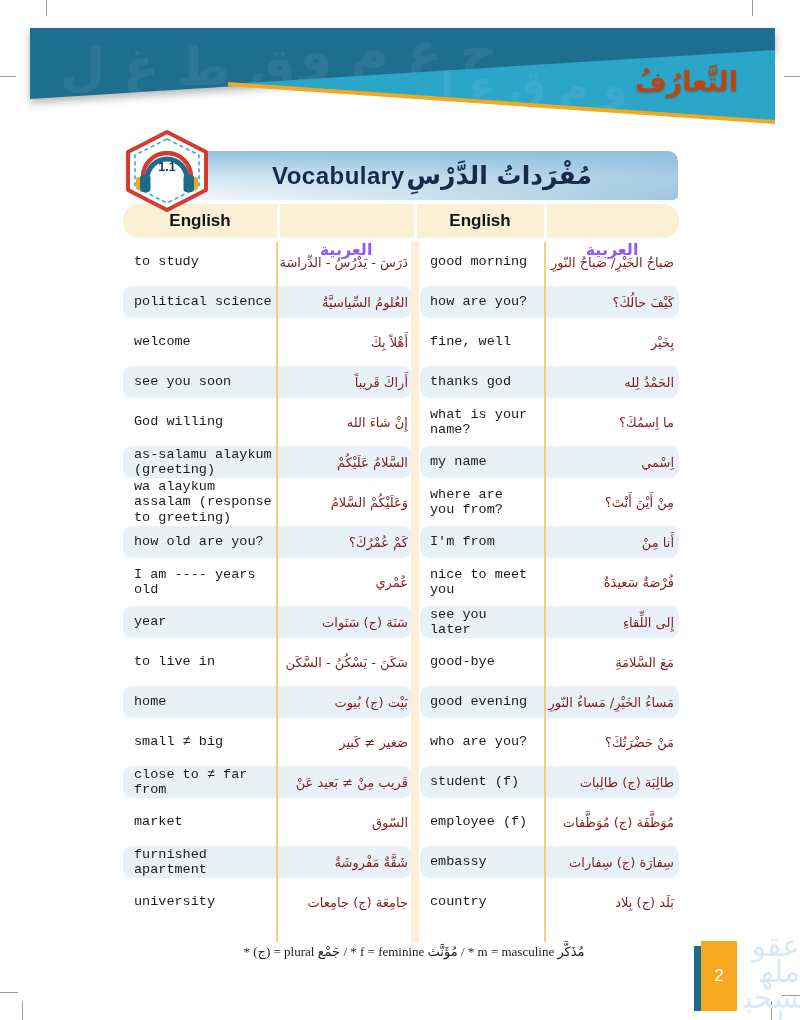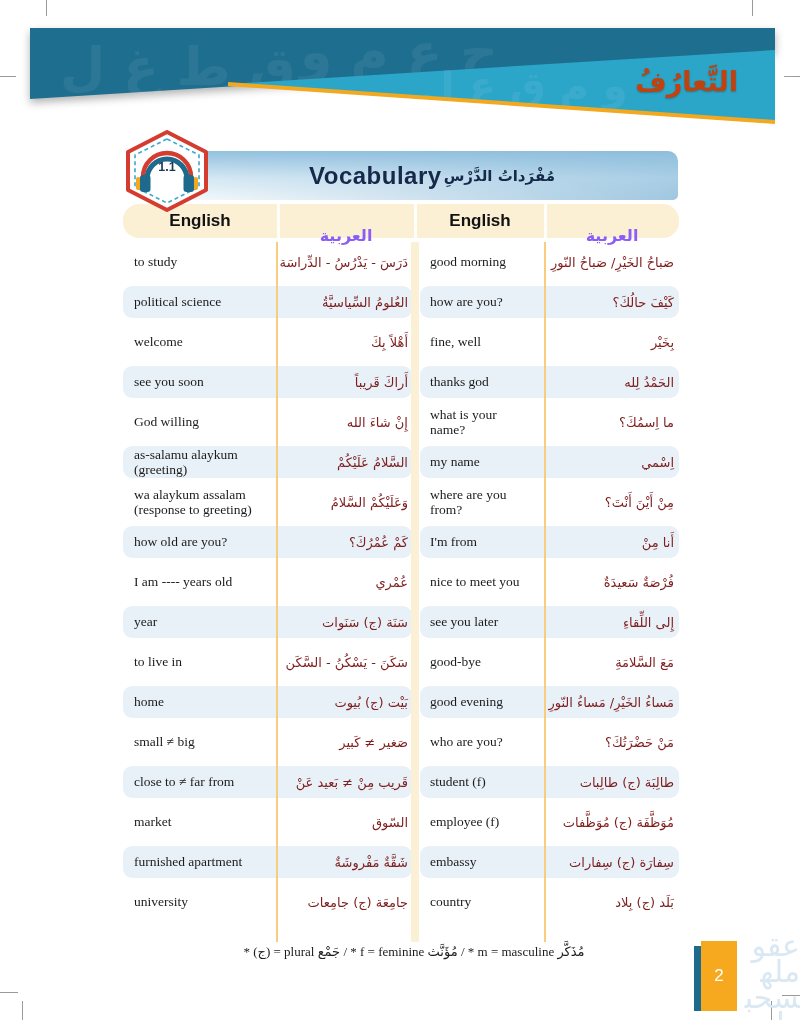--- a/index.html
+++ b/index.html
@@ -15,39 +15,39 @@
   
   .badge{position:absolute;left:122px;top:129px;width:90px;height:84px;z-index:5;}
   
   .voc-bar{position:absolute;left:186px;top:151px;width:492px;height:49px;z-index:2;
         border-radius:10px 10px 5px 5px;
         background:
           linear-gradient(to bottom, rgba(142,190,221,.95) 0%, rgba(190,220,238,.55) 55%, rgba(255,255,255,.15) 100%),
           linear-gradient(to right, #f2f8fb 0%, #cfe2ef 40%, #8fbdda 100%);
         display:flex;align-items:center;justify-content:center;gap:2px;}
   .voc-en{font-size:24px;font-weight:bold;color:#16294a;letter-spacing:.5px;}
-  .voc-ar{font-size:15px;font-weight:bold;color:#16294a;direction:rtl;
+  .voc-ar{font-size:25px;font-weight:bold;color:#16294a;direction:rtl;
         font-family:"DejaVu Sans",sans-serif;}
   
   .vtable{position:absolute;left:123px;top:204px;width:556px;z-index:1;}
-  .thead{height:34px;background:#FBF0D4;border-radius:16px;position:relative;display:flex;align-items:center;}
+  .thead{height:34px;background:#FBF0D4;border-radius:16px;position:relative;display:flex;}
   .th{display:flex;align-items:center;justify-content:center;height:100%;}
   .th.en{font-size:17px;font-weight:bold;color:#121212;}
   .th.ar{font-size:16px;font-weight:bold;color:#8b5cf6;direction:rtl;font-family:"DejaVu Sans",sans-serif;margin-top:28px;}
   .th1{width:154px;} .th2{width:138px;} .th3{width:130px;} .th4{width:134px;}
   .th-div{position:absolute;top:0;bottom:0;width:3px;background:rgba(255,255,255,.9);}
   .tbody{position:relative;margin-top:4px;height:700px;}
   .vrow{height:40px;display:flex;position:relative;}
   .half{position:relative;display:flex;height:100%;}
   .half-left{width:289px;}
   .half-gap{width:8px;}
   .half-right{width:259px;}
   .stripeBg{position:absolute;left:0;right:0;top:4px;bottom:4px;background:#E8F1F8;border-radius:9px;}
   .cell{position:relative;display:flex;align-items:center;z-index:1;}
-  .cell.en{font-family:Liberation Serif, serif;font-size:13.5px;line-height:1.12;color:#1b1b1b;}
+  .cell.en{font-family:Liberation Mono, monospace;font-size:13.5px;line-height:1.12;color:#1b1b1b;}
   .cell.ar{font-family:"DejaVu Sans",sans-serif;font-size:13px;color:#7f1d1d;direction:rtl;white-space:nowrap;}
   .half-left .en{width:154px;padding-left:11px;padding-right:4px;box-sizing:border-box;}
   .half-left .ar{flex:1;padding-right:4px;}
   .half-right .en{width:125px;padding-left:10px;padding-right:16px;box-sizing:border-box;}
   .half-right .ar{flex:1;padding-right:5px;}
   .vline{position:absolute;top:0;height:700px;width:2px;background:#F8CD80;z-index:2;}
   .midband{position:absolute;top:0;height:700px;left:288px;width:8px;background:#FBF0D4;z-index:2;}
   
   .footnote{position:absolute;left:136px;top:944px;width:556px;text-align:center;
         font-size:13px;color:#1b1b1b;font-family:"Liberation Serif","DejaVu Sans",serif;}

